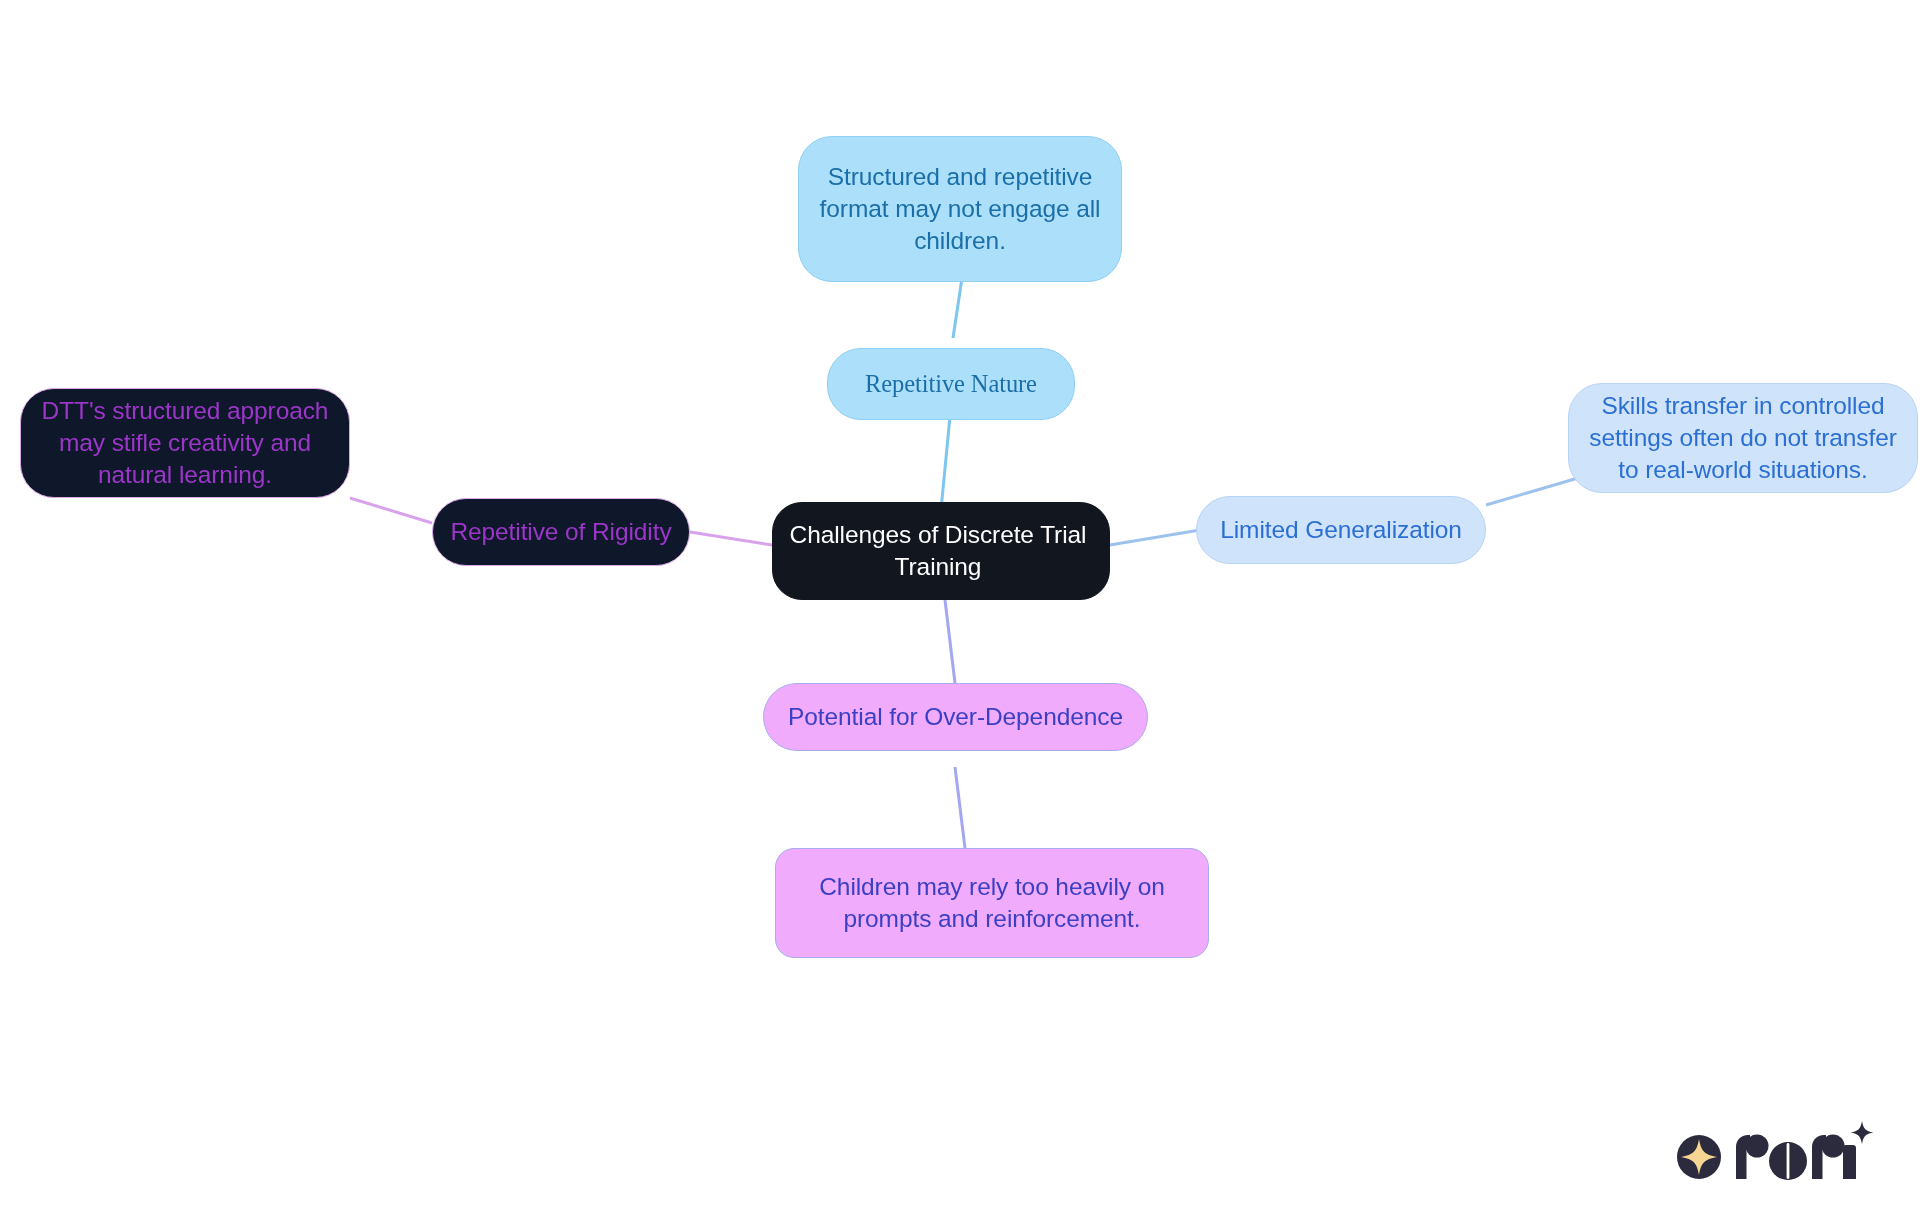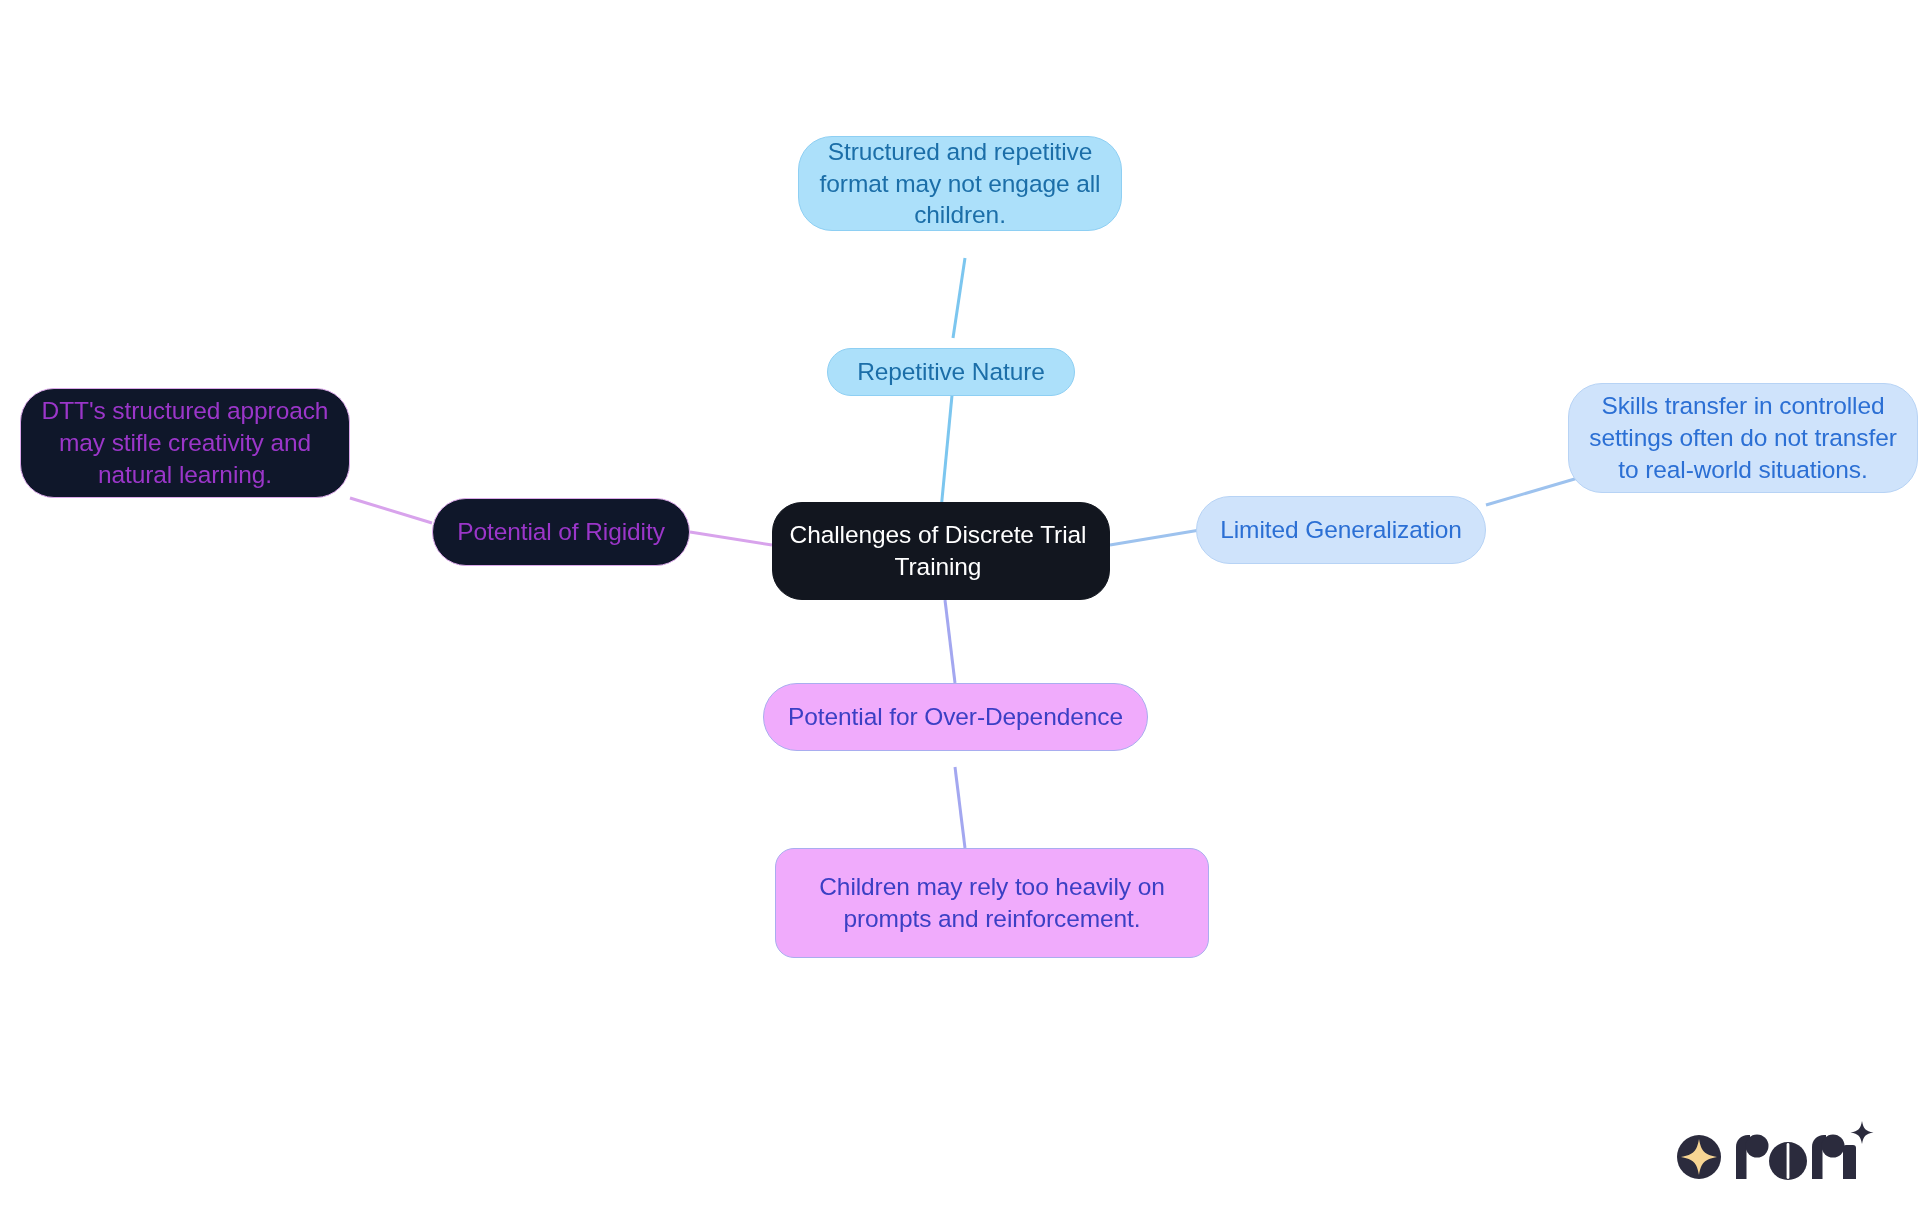--- a/index.html
+++ b/index.html
@@ -114,42 +114,42 @@
 
     <path d="M 945 600 L 955 683" fill="none" stroke="#a3a7f0" stroke-width="3"></path>
 
     <path d="M 955 767 L 965 848" fill="none" stroke="#a3a7f0" stroke-width="3"></path>
 
     <path d="M 772 545 L 690 532" fill="none" stroke="#d8a3ec" stroke-width="3"></path>
 
     <path d="M 432 523 L 350 498" fill="none" stroke="#d8a3ec" stroke-width="3"></path>
   </svg>
 
-  <div class="node sky" style="left:798px; top:136px; width:324px; height:95px;">
+  <div class="node sky" style="left:798px; top:136px; width:324px; height:146px;">
     <span class="label">Structured and repetitive format may not engage all children.</span>
   </div>
 
-  <div class="node sky" style="left:827px; top:348px; width:248px; height:48px;">
+  <div class="node sky" style="left:827px; top:348px; width:248px; height:72px;font-family:Liberation Serif, serif;">
     <span class="label">Repetitive Nature</span>
   </div>
 
   <div class="node root" style="left:772px; top:502px; width:338px; height:98px;">
     <span class="label">Challenges of Discrete Trial Training</span>
   </div>
 
   <div class="node blue" style="left:1196px; top:496px; width:290px; height:68px;">
     <span class="label">Limited Generalization</span>
   </div>
 
   <div class="node blue" style="left:1568px; top:383px; width:350px; height:110px;">
     <span class="label">Skills transfer in controlled settings often do not transfer to real-world situations.</span>
   </div>
 
   <div class="node violet" style="left:432px; top:498px; width:258px; height:68px;">
-    <span class="label">Potential of Rigidity</span>
+    <span class="label">Repetitive of Rigidity</span>
   </div>
 
   <div class="node violet" style="left:20px; top:388px; width:330px; height:110px;">
     <span class="label">DTT's structured approach may stifle creativity and natural learning.</span>
   </div>
 
   <div class="node indigo" style="left:763px; top:683px; width:385px; height:68px;">
     <span class="label">Potential for Over-Dependence</span>
   </div>
 

